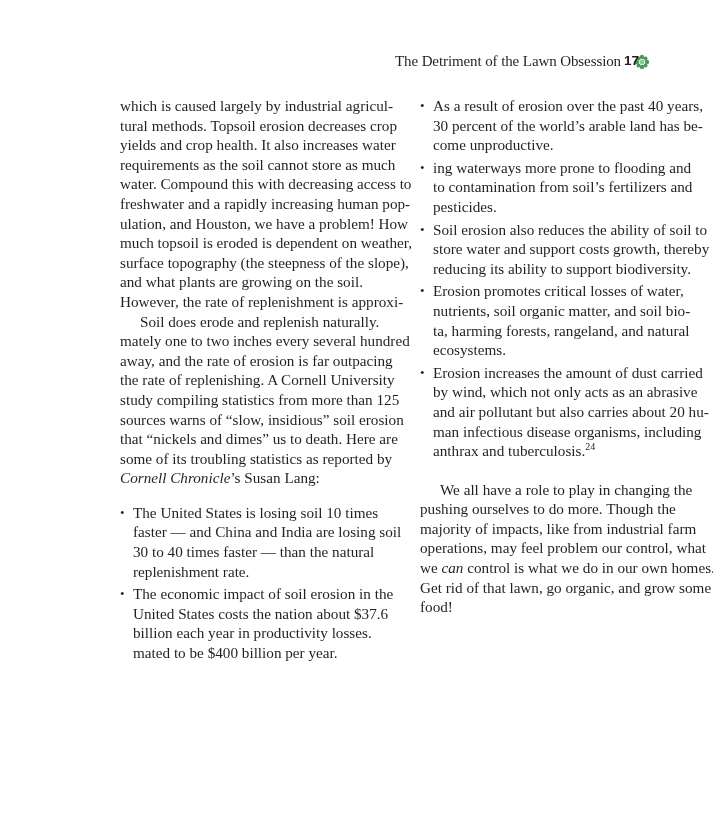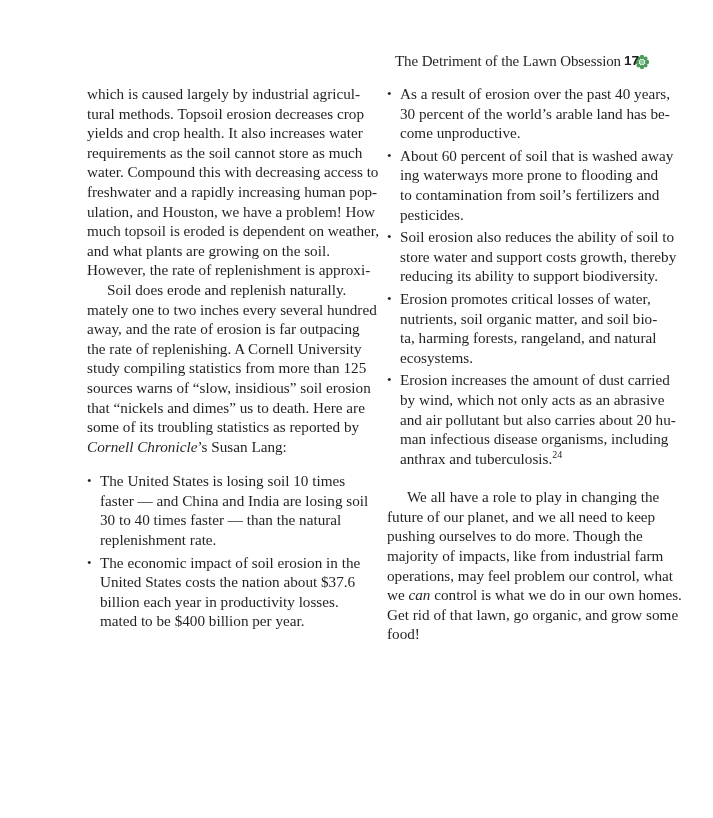--- a/index.html
+++ b/index.html
@@ -1,21 +1,21 @@
 <!DOCTYPE html>
 <html><head>
   <meta charset="utf-8">
   <style>
     html, body { margin: 0; padding: 0; background: #ffffff; }
     body { width: 713px; height: 818px; position: relative; overflow: hidden; font-family: "Liberation Serif", "DejaVu Serif", serif; color: #231f20; }
     .header { position: absolute; top: 53px; left: 0; width: 713px; height: 20px; }
     .running-title { position: absolute; right: 90px; top: 0; font-size: 15px; letter-spacing: -0.1px; white-space: nowrap; }
     .ornament { position: absolute; left: 634px; top: 1px; width: 16px; height: 16px; }
     .page-num { position: absolute; left: 624px; top: 0; font-family: "Liberation Sans", "DejaVu Sans", sans-serif; font-weight: bold; font-size: 13.5px; }
-    .col { position: absolute; top: 84px; font-size: 15.2px; line-height: 19.6px; }
+    .col { position: absolute; top: 96px; font-size: 15.2px; line-height: 19.6px; margin-left: 33px; }
     .col-left { left: 87px; width: 290px; }
     .col-right { left: 387px; width: 290px; }
     .line { display: block; white-space: nowrap; height: 19.6px; }
     .indent { padding-left: 20px; }
     .bullet { position: relative; padding-left: 13px; margin: 0; }
     .bullet + .bullet { margin-top: 3px; }
     .bullet-dot { position: absolute; left: 0; top: 0; font-size: 13px; line-height: 19.6px; }
     .gap { height: 15px; }
     .gap-right { height: 19px; }
     sup { font-size: 10px; line-height: 0; vertical-align: 6px; }
@@ -45,20 +45,21 @@
 <div class="col col-left">
   <div>
     <span class="line">which is caused largely by industrial agricul-</span>
     <span class="line">tural methods. Topsoil erosion decreases crop</span>
     <span class="line">yields and crop health. It also increases water</span>
     <span class="line">requirements as the soil cannot store as much</span>
     <span class="line">water. Compound this with decreasing access to</span>
     <span class="line">freshwater and a rapidly increasing human pop-</span>
     <span class="line">ulation, and Houston, we have a problem! How</span>
     <span class="line">much topsoil is eroded is dependent on weather,</span>
+    <span class="line">surface topography (the steepness of the slope),</span>
     <span class="line">and what plants are growing on the soil.</span>
   </div>
   <div>
     <span class="line">However, the rate of replenishment is approxi-</span>
     <span class="line indent">Soil does erode and replenish naturally.</span>
     <span class="line">mately one to two inches every several hundred</span>
     <span class="line">away, and the rate of erosion is far outpacing</span>
     <span class="line">the rate of replenishing. A Cornell University</span>
     <span class="line">study compiling statistics from more than 125</span>
     <span class="line">sources warns of “slow, insidious” soil erosion</span>
@@ -88,21 +89,20 @@
 <div class="col col-right">
   <div>
     <div class="bullet">
       <span class="bullet-dot">•</span>
       <span class="line">As a result of erosion over the past 40 years,</span>
       <span class="line">30 percent of the world’s arable land has be-</span>
       <span class="line">come unproductive.</span>
     </div>
     <div class="bullet">
       <span class="bullet-dot">•</span>
-      <span class="line">About 60 percent of soil that is washed away</span>
       <span class="line">ing waterways more prone to flooding and</span>
       <span class="line">to contamination from soil’s fertilizers and</span>
       <span class="line">pesticides.</span>
     </div>
     <div class="bullet">
       <span class="bullet-dot">•</span>
       <span class="line">Soil erosion also reduces the ability of soil to</span>
       <span class="line">store water and support costs growth, thereby</span>
       <span class="line">reducing its ability to support biodiversity.</span>
     </div>
@@ -118,21 +118,20 @@
       <span class="line">Erosion increases the amount of dust carried</span>
       <span class="line">by wind, which not only acts as an abrasive</span>
       <span class="line">and air pollutant but also carries about 20 hu-</span>
       <span class="line">man infectious disease organisms, including</span>
       <span class="line"><span>anthrax and tuberculosis.</span><sup>24</sup></span>
     </div>
   </div>
   <div class="gap-right"></div>
   <div>
     <span class="line indent">We all have a role to play in changing the</span>
-    <span class="line">future of our planet, and we all need to keep</span>
     <span class="line">pushing ourselves to do more. Though the</span>
     <span class="line">majority of impacts, like from industrial farm</span>
     <span class="line">operations, may feel problem our control, what</span>
     <span class="line"><span>we </span><em>can</em><span> control is what we do in our own homes.</span></span>
     <span class="line">Get rid of that lawn, go organic, and grow some</span>
     <span class="line">food!</span>
   </div>
 </div>
 
 </body></html>

